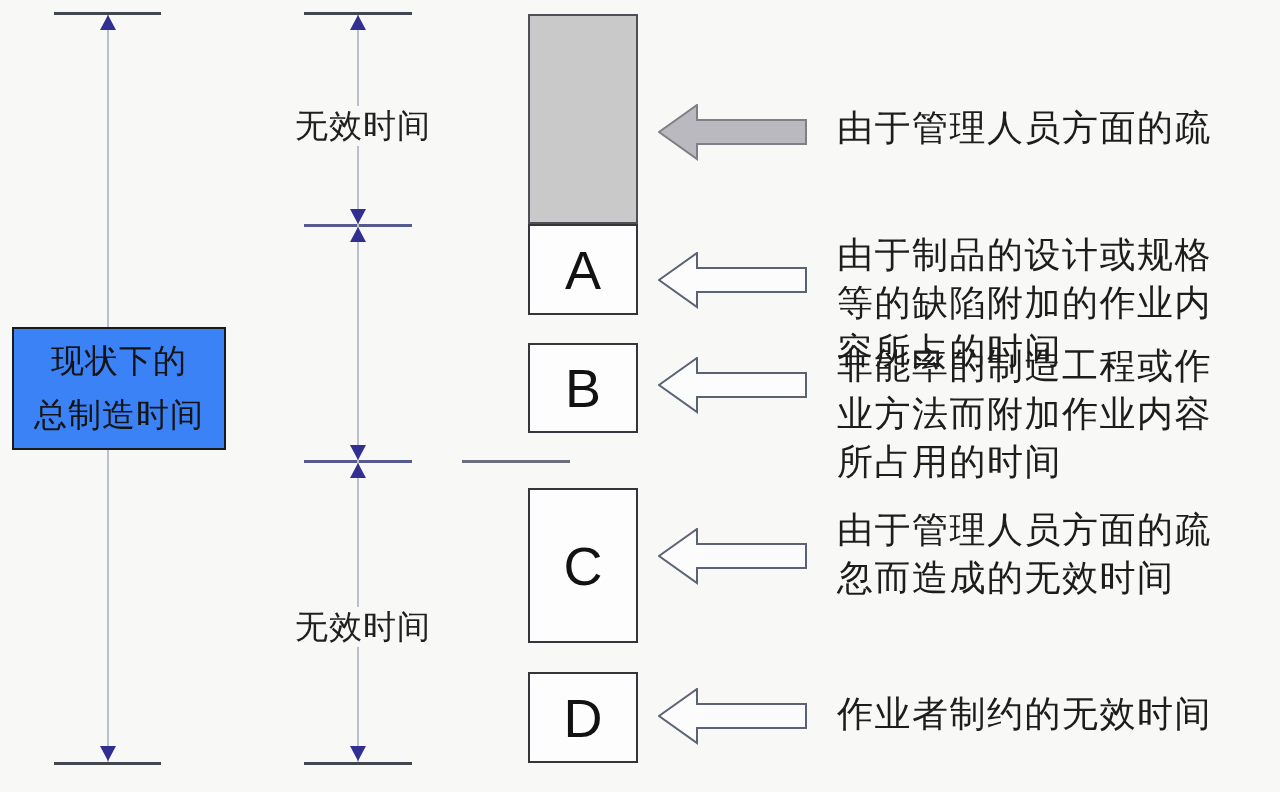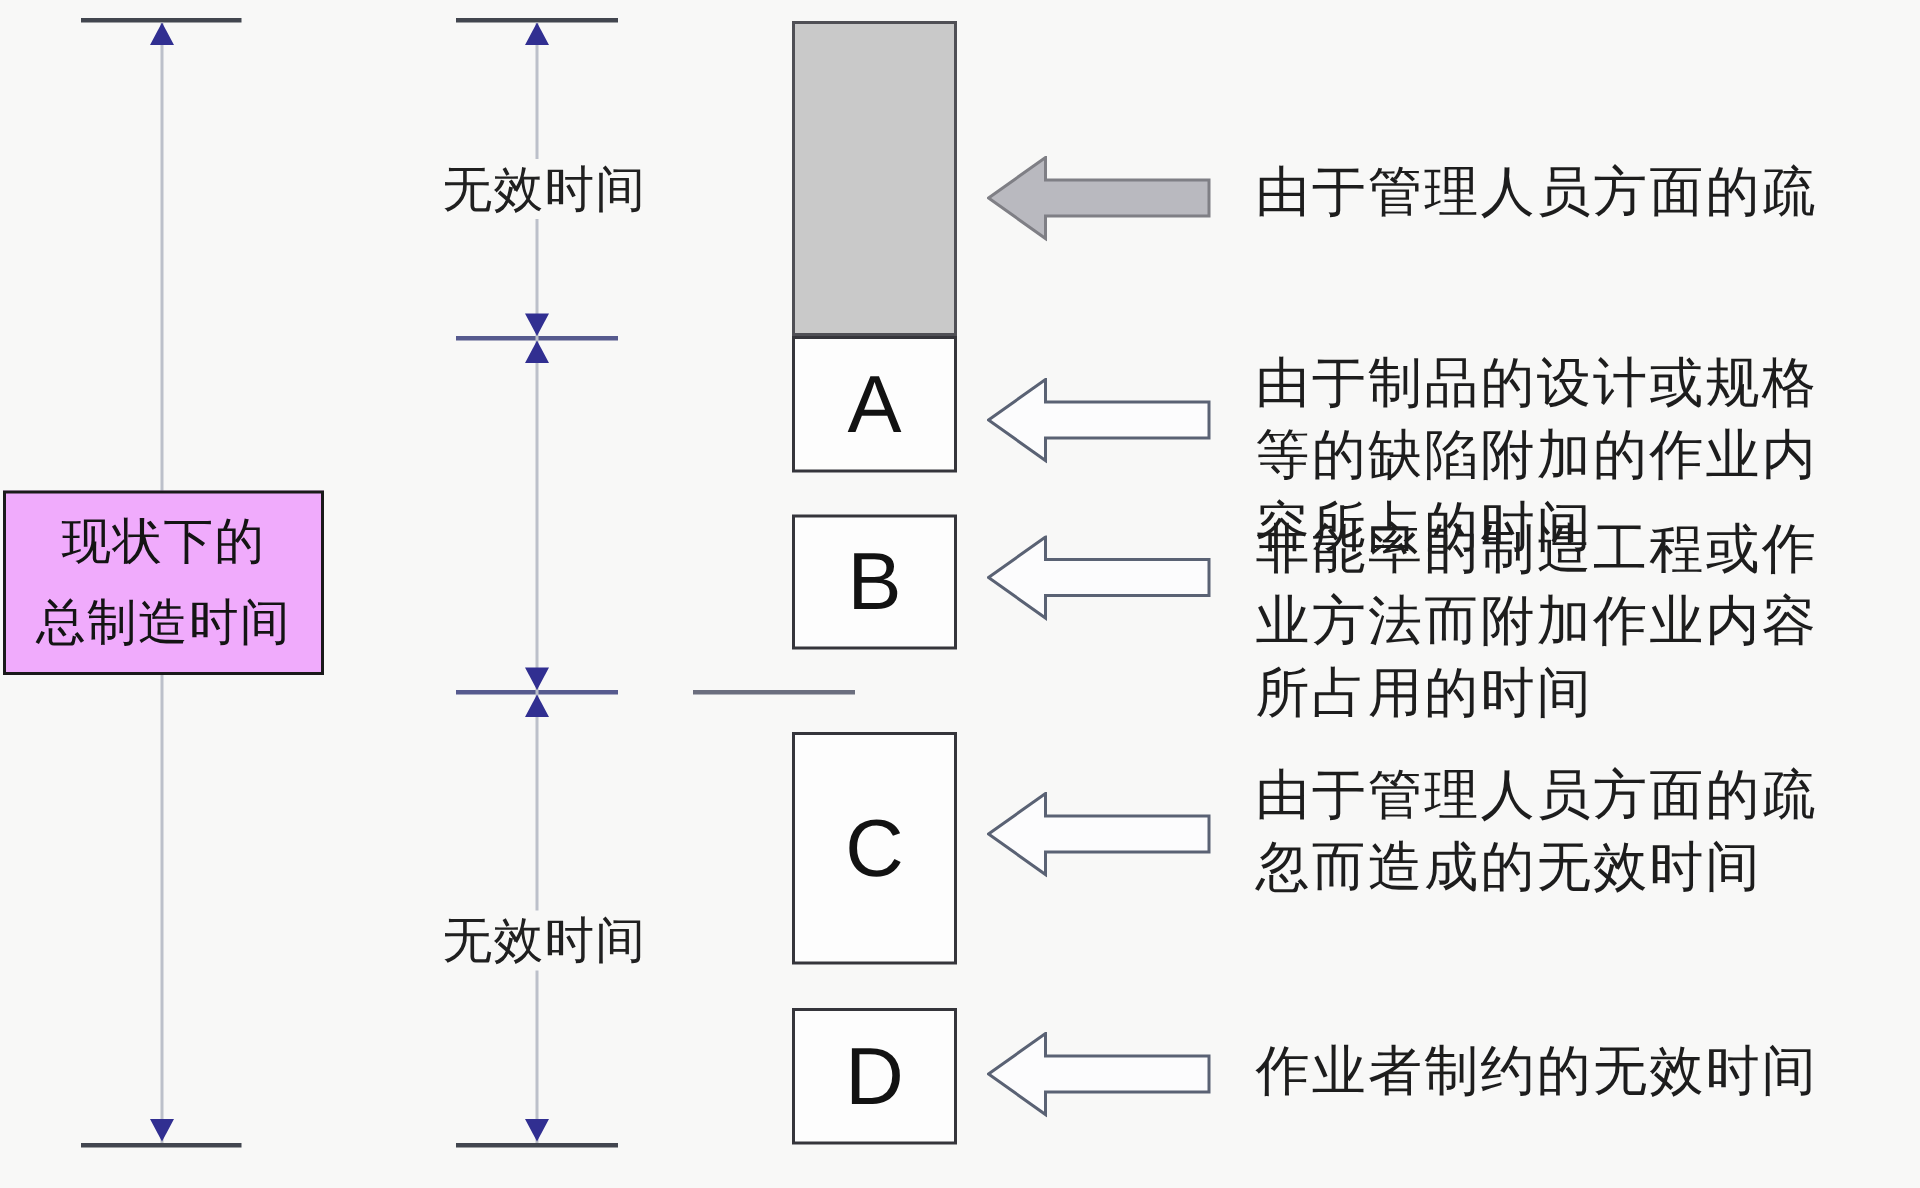--- a/index.html
+++ b/index.html
@@ -34,22 +34,22 @@
   .tri.up{border-left:8px solid transparent;border-right:8px solid transparent;border-bottom:15px solid var(--navy);}
   .tri.down{border-left:8px solid transparent;border-right:8px solid transparent;border-top:15px solid var(--navy);}
   .dim-label{
     position:absolute;
     width:150px;text-align:center;
     font-size:33px;letter-spacing:1px;color:#202020;
     background:var(--background);
     line-height:40px;height:40px;
   }
   .side-box{
-    position:absolute;left:2px;top:327px;width:210px;height:119px;
-    border:2px solid #1a1a1a;background:#f0abfc;
+    position:absolute;left:12px;top:327px;width:210px;height:119px;
+    border:2px solid #1a1a1a;background:#3b82f6;
     display:flex;flex-direction:column;justify-content:space-evenly;align-items:center;
     font-size:33px;letter-spacing:1px;color:#141414;
   }
   .block{
     position:absolute;left:528px;width:106px;
     border:2px solid var(--box-border);background:#fdfdfd;
     display:flex;align-items:center;justify-content:center;
     font-size:54px;color:#121212;
   }
   .block.gray{background:var(--gray-fill);border-color:#4f4f55;}

